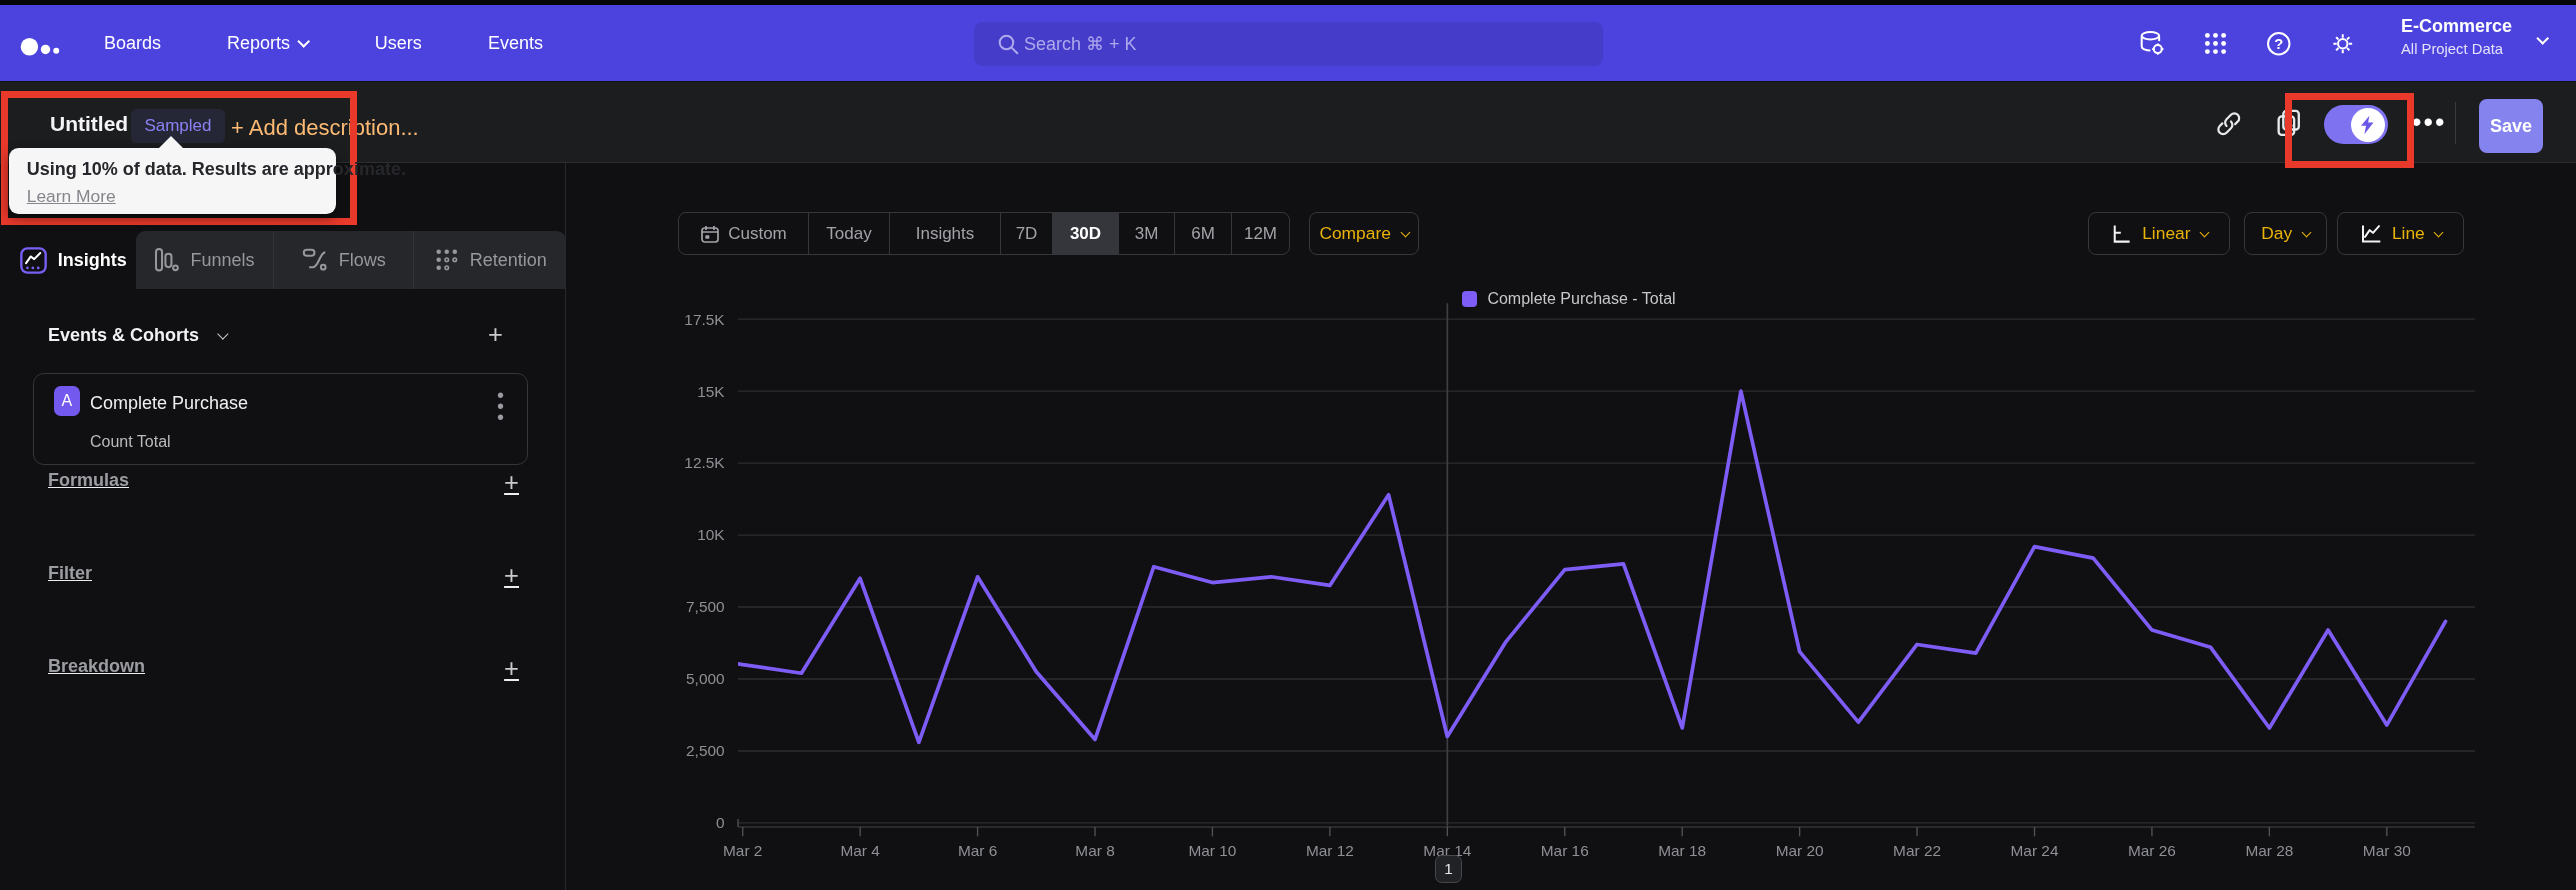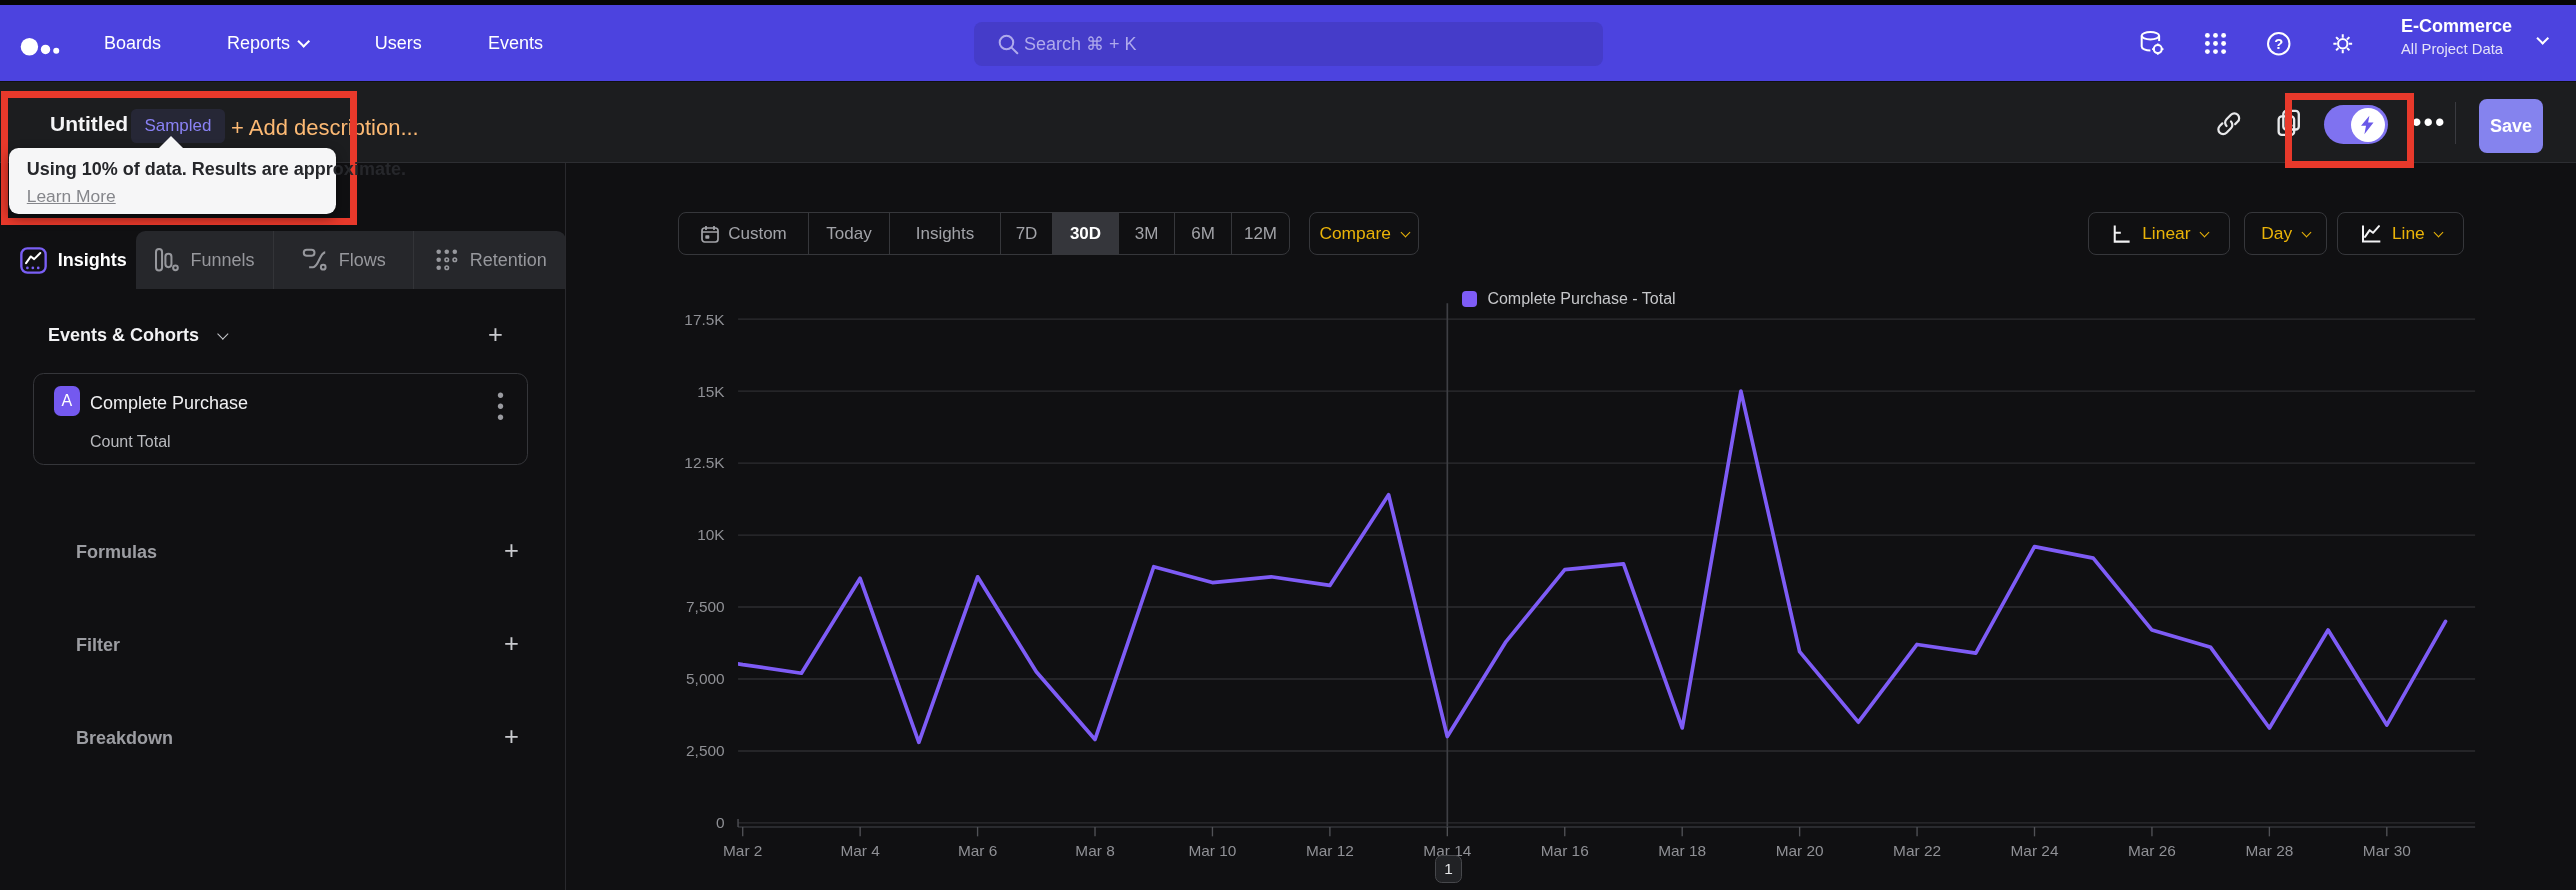--- a/index.html
+++ b/index.html
@@ -57,21 +57,21 @@
   #events-header{left:48px;top:325px;display:flex;align-items:center;gap:10.7px;color:#F2F2F4;font-size:18px;font-weight:700;}
   .plus{color:#C9CACE;font-size:25.5px;font-weight:300;line-height:1;}
   #events-plus{left:488px;top:322px;}
   #event-card{left:33px;top:373px;width:495px;height:92px;border:1.3px solid #35363A;border-radius:10.7px;box-sizing:border-box;}
   #series-badge{position:absolute;left:20px;top:12px;width:25.5px;height:29.5px;background:#7459EF;border-radius:6.7px;
                 color:#fff;font-size:16px;display:flex;align-items:center;justify-content:center;}
   #event-name{position:absolute;left:56px;top:19px;font-size:18px;color:#F0F0F2;font-weight:500;}
   #event-kebab{position:absolute;right:23px;top:16px;color:#9A9BA0;font-size:20px;letter-spacing:0;line-height:0.55;text-align:center;}
   #event-metric{position:absolute;left:56px;top:59px;font-size:16px;color:#B9BABE;}
   #sections{left:0;top:470px;width:566px;position:absolute;}
-  .section-row{height:93px;display:flex;align-items:flex-end;justify-content:space-between;padding:0 47px 0 76px;}
+  .section-row{height:93px;display:flex;align-items:flex-start;justify-content:space-between;padding:0 47px 0 48px;text-decoration:underline;}
   .section-row .lbl{color:#9C9DA2;font-size:18px;font-weight:600;}
   
   #ranges{left:678px;top:212px;width:612px;height:43px;border:1.3px solid #36373B;border-radius:8px;
           box-sizing:border-box;display:flex;overflow:hidden;}
   .range-item{display:flex;align-items:center;justify-content:center;gap:8px;color:#A2A3A8;font-size:17px;box-sizing:border-box;}
   .range-item + .range-item{border-left:1.3px solid #36373B;}
   .range-item.selected{background:#35363B;color:#FFFFFF;font-weight:600;}
   #ranges div:nth-of-type(1){width:129px;} #ranges div:nth-of-type(2){width:81px;}
   #ranges div:nth-of-type(3){width:111px;} #ranges div:nth-of-type(4){width:52px;}
   #ranges div:nth-of-type(5){width:66px;}  #ranges div:nth-of-type(6){width:56px;}

